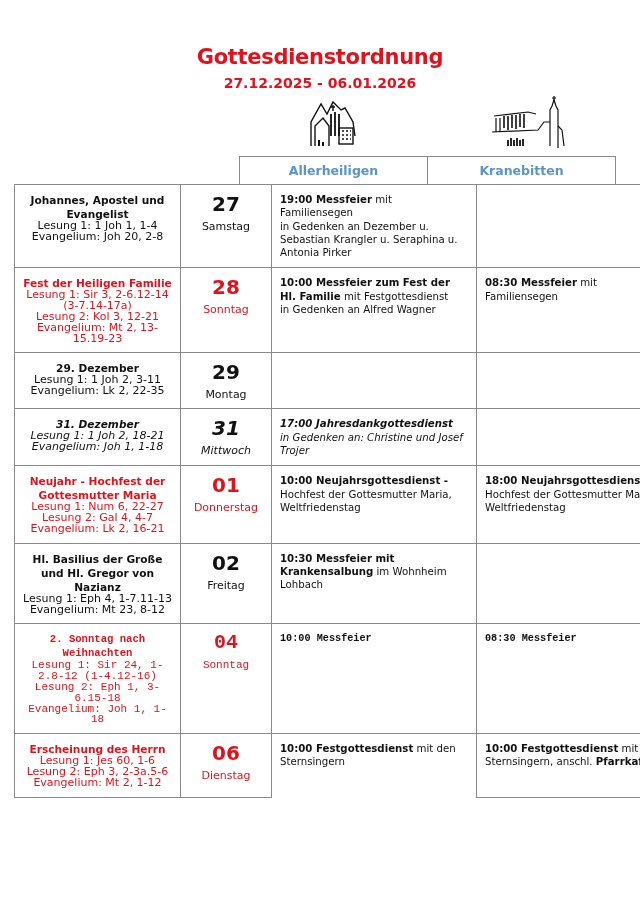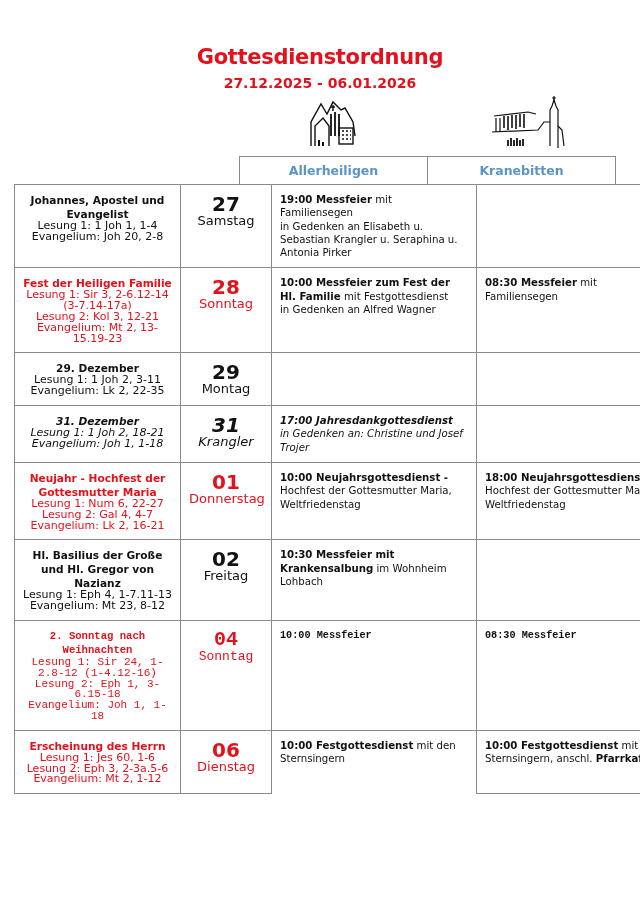--- a/index.html
+++ b/index.html
@@ -13,21 +13,21 @@
   .hdr-left { left:239px; width:189px; }
   .hdr-right { left:427px; width:189px; }
   table.plan { position:absolute; left:14px; top:184px; width:603px; border-collapse:collapse; table-layout:fixed; }
   table.plan td { border:1px solid #8a8a8a; vertical-align:top; padding:8px; }
   td.feast { width:149px; text-align:center; padding-top:3px; }
   td.day { width:74px; text-align:center; padding-top:5px; }
   td.svc { width:188px; padding:3px 2px 0 2px; font-size:10.2px; line-height:13.3px; }
   .fname { font-weight:bold; font-size:10.6px; line-height:14px; }
   .reading { font-size:11px; line-height:10.8px; }
   .daynum { font-weight:bold; font-size:20px; line-height:22px; }
-  .dayname { font-size:13px; line-height:11px; }
+  .dayname { font-size:11px; line-height:11px;margin-top:6px; }
   .red { color:#e3111b; }
   .b { font-weight:bold; }
   tr.last td.svc-left { border-bottom:none; border-right:1px solid #8a8a8a; }
 </style>
 </head>
 <body>
 
 <div class="title">Gottesdienstordnung</div>
 <div class="subtitle">27.12.2025 - 06.01.2026</div>
 
@@ -60,21 +60,21 @@
       <tr style="height: 64px;">
         <td class="feast">
           <div class="fname">Johannes, Apostel und Evangelist</div>
           <div class="reading">Lesung 1: 1 Joh 1, 1-4</div>
           <div class="reading">Evangelium: Joh 20, 2-8</div>
         </td>
         <td class="day">
           <div class="daynum">27</div>
           <div class="dayname">Samstag</div>
         </td>
-        <td class="svc svc-left"><span class="b">19:00 Messfeier</span><span> mit Familiensegen</span><br><span>in Gedenken an Elisabeth u. Sebastian Krangler u. Seraphina u. Antonia Pirker</span></td>
+        <td class="svc svc-left"><span class="b">19:00 Messfeier</span><span> mit Familiensegen</span><br><span>in Gedenken an Dezember u. Sebastian Krangler u. Seraphina u. Antonia Pirker</span></td>
         <td class="svc svc-right"></td>
       </tr>
       <tr style="height: 72px;">
         <td class="feast red">
           <div class="fname">Fest der Heiligen Familie</div>
           <div class="reading">Lesung 1: Sir 3, 2-6.12-14 (3-7.14-17a)</div>
           <div class="reading">Lesung 2: Kol 3, 12-21</div>
           <div class="reading">Evangelium: Mt 2, 13-15.19-23</div>
         </td>
         <td class="day red">
@@ -98,21 +98,21 @@
         <td class="svc svc-right"></td>
       </tr>
       <tr style="height: 50px; font-style: italic;">
         <td class="feast">
           <div class="fname">31. Dezember</div>
           <div class="reading">Lesung 1: 1 Joh 2, 18-21</div>
           <div class="reading">Evangelium: Joh 1, 1-18</div>
         </td>
         <td class="day">
           <div class="daynum">31</div>
-          <div class="dayname">Krangler</div>
+          <div class="dayname">Mittwoch</div>
         </td>
         <td class="svc svc-left"><span class="b">17:00 Jahresdankgottesdienst</span><br><span>in Gedenken an: Christine und Josef Trojer</span></td>
         <td class="svc svc-right"></td>
       </tr>
       <tr style="height: 77px;">
         <td class="feast red">
           <div class="fname">Neujahr - Hochfest der Gottesmutter Maria</div>
           <div class="reading">Lesung 1: Num 6, 22-27</div>
           <div class="reading">Lesung 2: Gal 4, 4-7</div>
           <div class="reading">Evangelium: Lk 2, 16-21</div>

